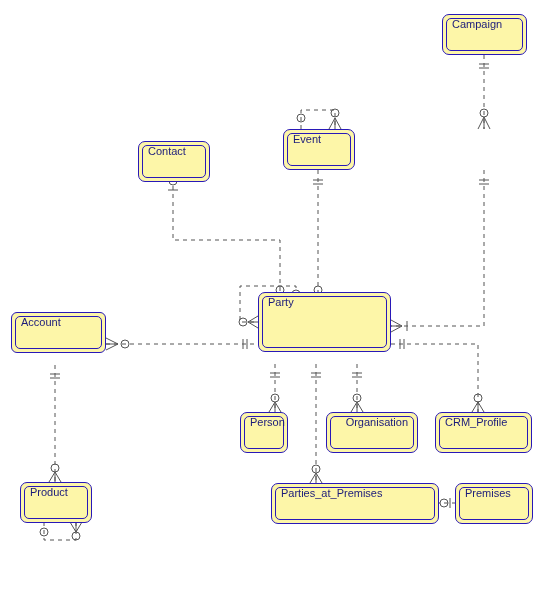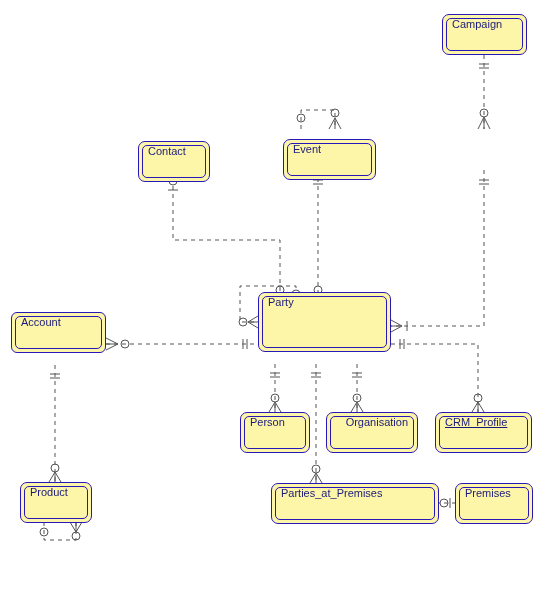--- a/index.html
+++ b/index.html
@@ -149,42 +149,42 @@
   </svg>
 
   <div class="entity" style="left:442px; top:14px; width:85px; height:41px;">
     <span class="label">Campaign</span>
   </div>
 
   <div class="entity" style="left:138px; top:141px; width:72px; height:41px;">
     <span class="label">Contact</span>
   </div>
 
-  <div class="entity" style="left:283px; top:139px; width:93px; height:41px;">
+  <div class="entity" style="left:283px; top:129px; width:72px; height:41px;">
     <span class="label">Event</span>
   </div>
 
 
   <div class="entity" style="left:11px; top:312px; width:95px; height:41px;border-radius:6px;">
     <span class="label">Account</span>
   </div>
 
   <div class="entity" style="left:258px; top:292px; width:133px; height:60px;">
     <span class="label">Party</span>
   </div>
 
-  <div class="entity" style="left:240px; top:412px; width:70px; height:41px;">
+  <div class="entity" style="left:240px; top:412px; width:48px; height:41px;">
     <span class="label">Person</span>
   </div>
 
   <div class="entity" style="left:326px; top:412px; width:92px; height:41px;text-align:right;">
     <span class="label">Organisation</span>
   </div>
 
-  <div class="entity" style="left:435px; top:412px; width:97px; height:41px;text-decoration:underline;">
+  <div class="entity" style="left:435px; top:412px; width:97px; height:41px;">
     <span class="label">CRM_Profile</span>
   </div>
 
   <div class="entity" style="left:20px; top:482px; width:72px; height:41px;">
     <span class="label">Product</span>
   </div>
 
   <div class="entity" style="left:271px; top:483px; width:168px; height:41px;">
     <span class="label">Parties_at_Premises</span>
   </div>

